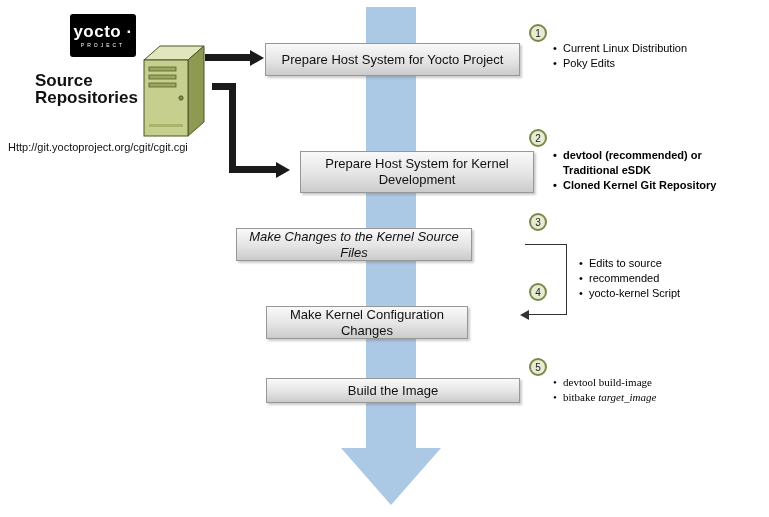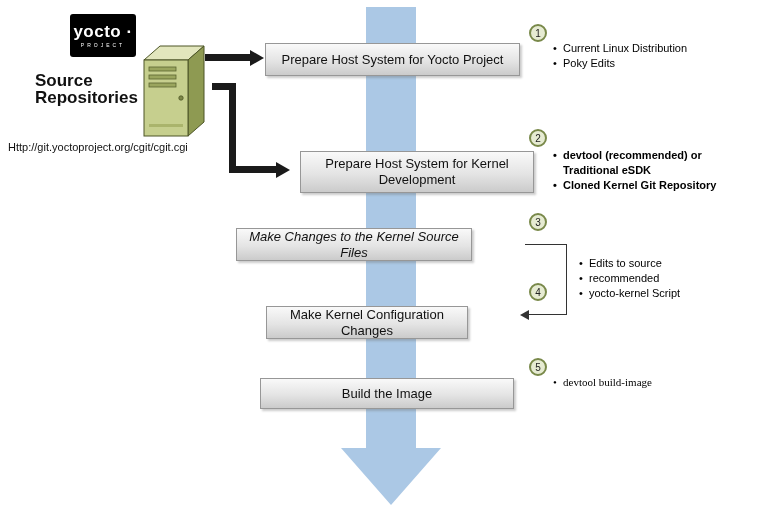--- a/index.html
+++ b/index.html
@@ -85,21 +85,21 @@
 
   <div class="abs bar" style="left:212px;top:83px;width:24px;height:7px;"></div>
   <div class="abs bar" style="left:229px;top:83px;width:7px;height:90px;"></div>
   <div class="abs bar" style="left:229px;top:166px;width:48px;height:7px;"></div>
   <div class="abs ah-right" style="left:276px;top:162px;"></div>
 
   <div class="abs step-box" style="left:265px;top:43px;width:255px;height:33px;">Prepare Host System for Yocto Project</div>
   <div class="abs step-box" style="left:300px;top:151px;width:234px;height:42px;text-align:center;">Prepare Host System for Kernel Development</div>
   <div class="abs step-box" style="left:236px;top:228px;width:236px;height:33px;font-style:italic;">Make Changes to the Kernel Source Files</div>
   <div class="abs step-box" style="left:266px;top:306px;width:202px;height:33px;">Make Kernel Configuration Changes</div>
-  <div class="abs step-box" style="left:260px;top:378px;width:254px;height:31px;">Build the Image</div>
+  <div class="abs step-box" style="left:266px;top:378px;width:254px;height:25px;">Build the Image</div>
 
   <div class="abs step-num" style="left:529px;top:24px;">1</div>
   <div class="abs step-num" style="left:529px;top:129px;">2</div>
   <div class="abs step-num" style="left:529px;top:213px;">3</div>
   <div class="abs step-num" style="left:529px;top:283px;">4</div>
   <div class="abs step-num" style="left:529px;top:358px;">5</div>
 
   <ul class="abs bullets" style="left:552px;top:41px;width:200px;">
     <li>Current Linux Distribution</li>
     <li>Poky Edits</li>
@@ -112,20 +112,21 @@
   </ul>
 
   <ul class="abs bullets" style="left:578px;top:256px;width:170px;">
     <li>Edits to source</li>
     <li>recommended</li>
     <li>yocto-kernel Script</li>
   </ul>
 
   <ul class="abs bullets" style="left:552px;top:375px;width:200px;font-family:Liberation Serif, serif;">
     <li>devtool build-image</li>
+    <li><span>bitbake </span><em>target_image</em></li>
   </ul>
 
   <div class="abs thin" style="left:525px;top:244px;width:42px;height:1px;"></div>
   <div class="abs thin" style="left:566px;top:244px;width:1px;height:71px;"></div>
   <div class="abs thin" style="left:529px;top:314px;width:38px;height:1px;"></div>
   <div class="abs ah-left-small" style="left:520px;top:310px;"></div>
 
 </div>
 
 </body></html>

